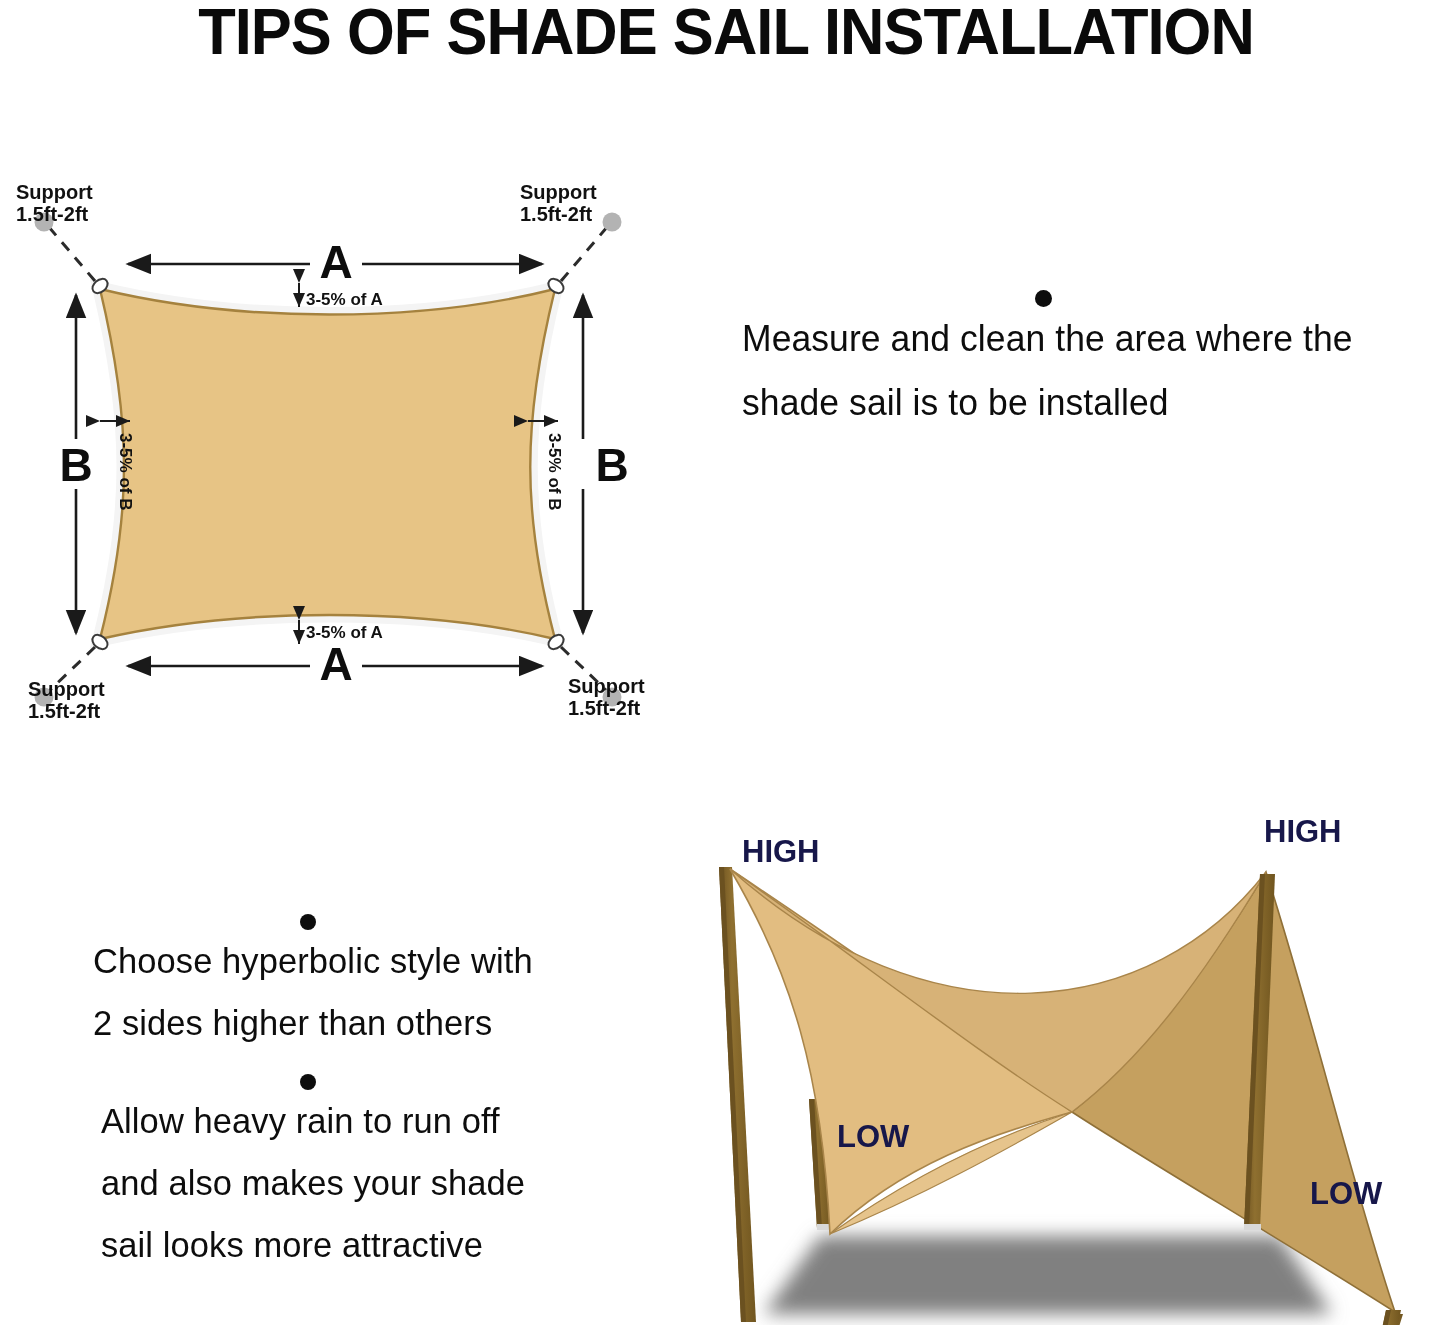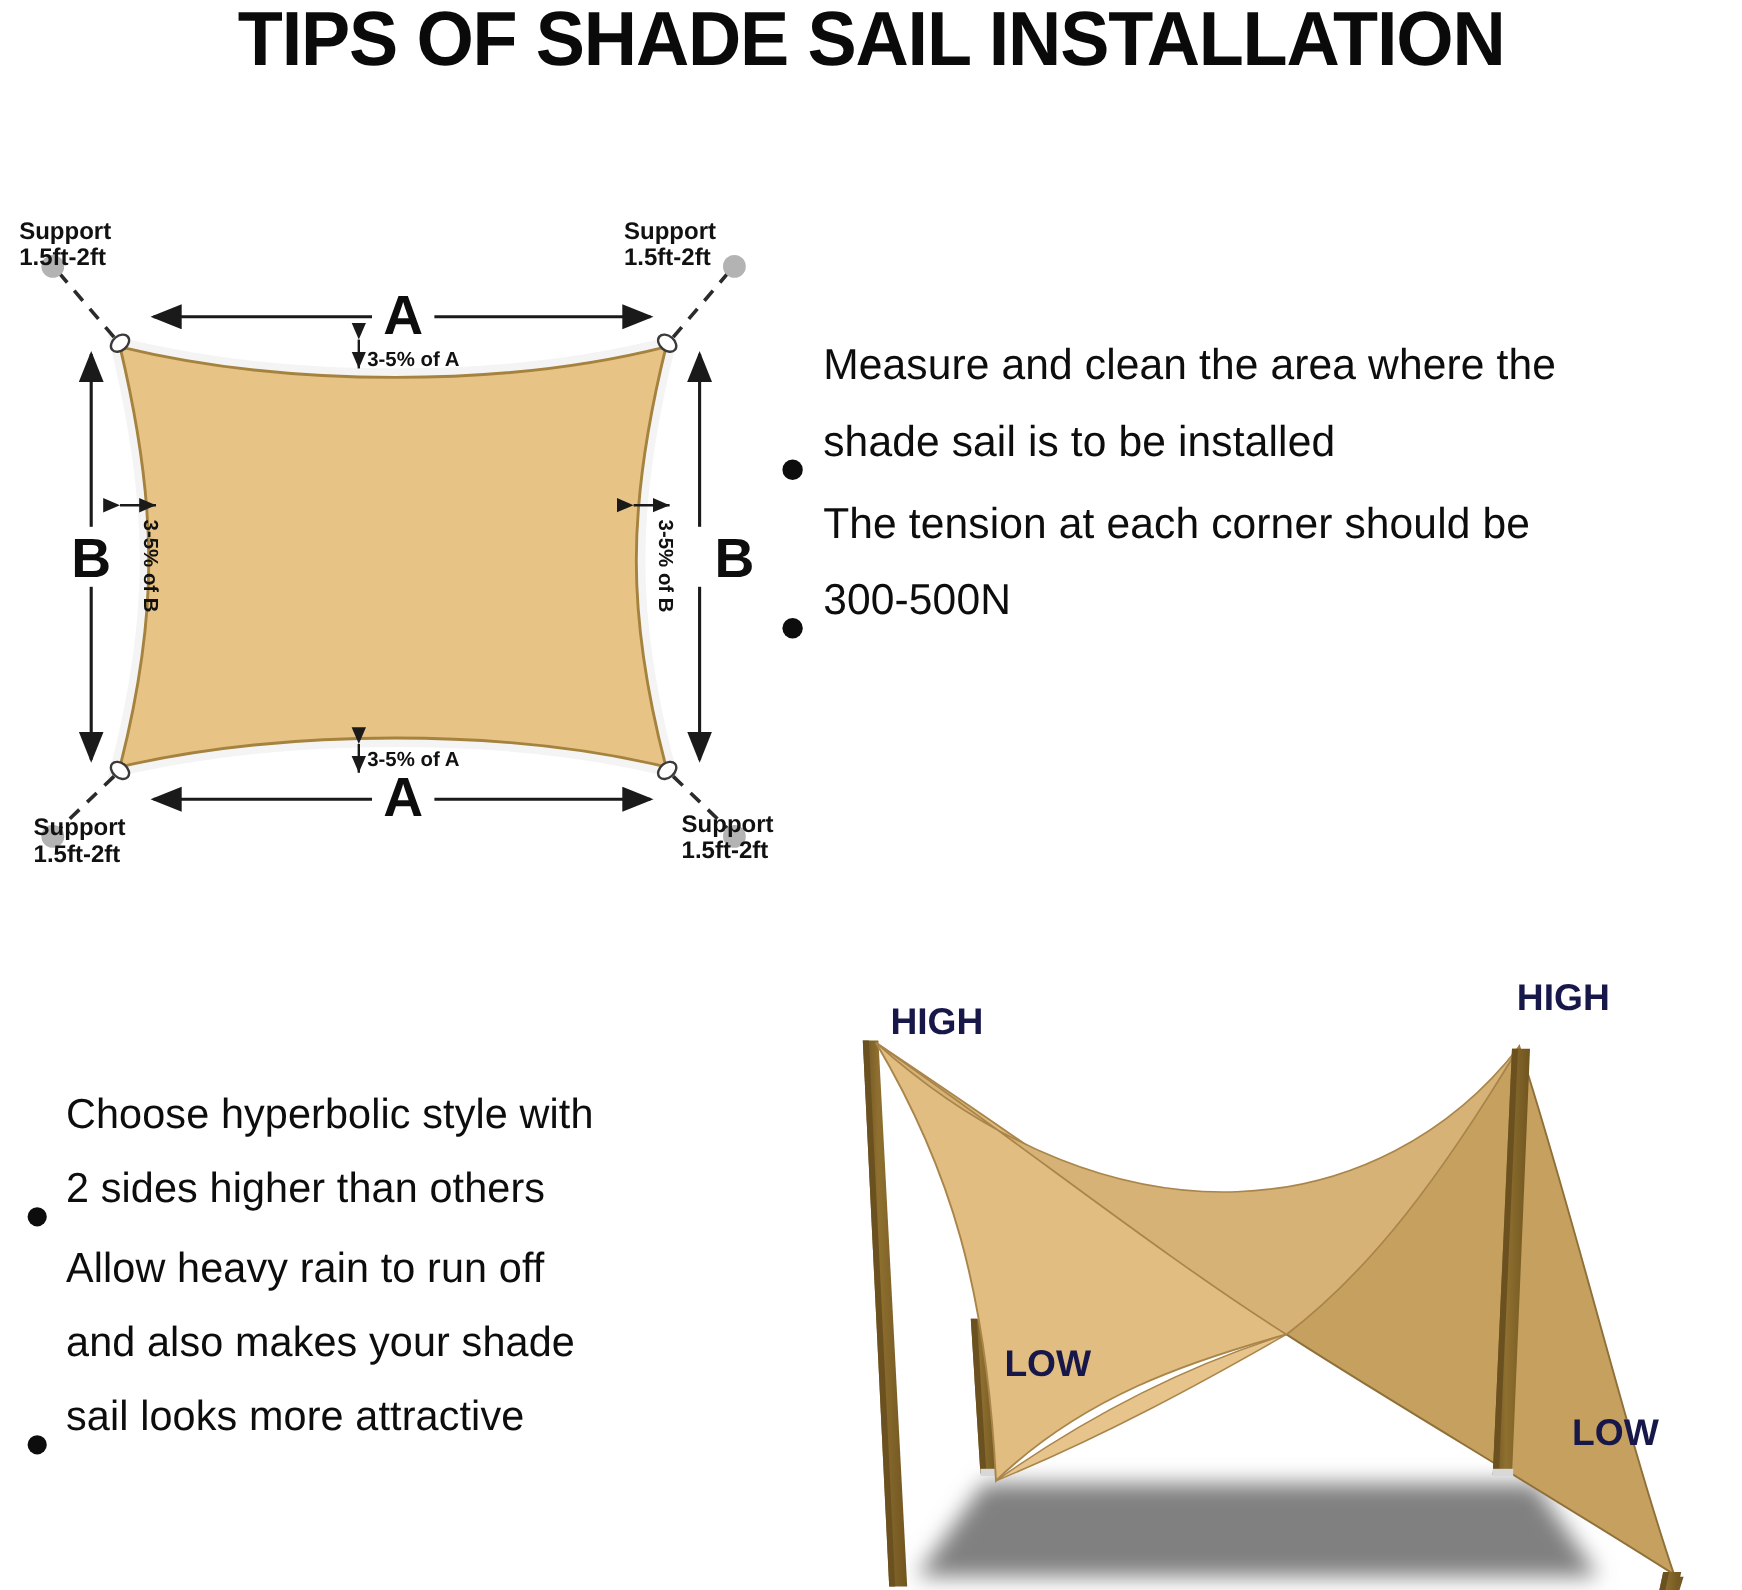--- a/index.html
+++ b/index.html
@@ -46,22 +46,23 @@
 
   
   #tips-list {
     position: absolute;
     left: 652px;
     top: 272px;
     width: 800px;
   }
   .bullet-row {
     display: flex;
-    align-items: flex-end;
+    align-items: center;
     margin-bottom: 4px;
+    flex-direction: column;
   }
   .bullet-dot {
     flex: 0 0 auto;
     width: 17px;
     height: 17px;
     border-radius: 50%;
     background: #0d0d0d;
     margin-top: 18px;
     margin-right: 17px;
   }
@@ -71,21 +72,21 @@
     line-height: 64px;
     color: #0d0d0d;
     letter-spacing: 0.1px;
     transform: scaleX(0.985);
     transform-origin: left center;
   }
 
   
   #style-list {
     position: absolute;
-    left: 23px;
+    left: 6px;
     top: 898px;
     width: 620px;
   }
   #style-list .bullet-dot {
     width: 16px;
     height: 16px;
     margin-top: 16px;
     margin-right: 16px;
   }
   #style-list .bullet-text {
@@ -210,27 +211,20 @@
     </g>
   </svg>
 </div>
 
 <div id="tips-list">
   <div class="bullet-row">
     <span class="bullet-dot"></span>
     <span class="bullet-text">
       <span>Measure and clean the area where the</span><br>
       <span>shade sail is to be installed</span>
-    </span>
-  </div>
-  <div class="bullet-row">
-    <span class="bullet-dot"></span>
-    <span class="bullet-text">
-      <span>The tension at each corner should be</span><br>
-      <span>300-500N</span>
     </span>
   </div>
 </div>
 
 <div id="style-list">
   <div class="bullet-row">
     <span class="bullet-dot"></span>
     <span class="bullet-text">
       <span>Choose hyperbolic style with</span><br>
       <span>2 sides higher than others</span>

